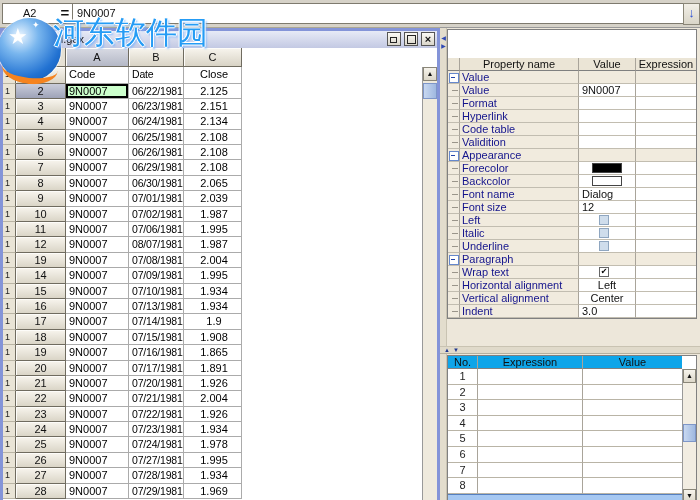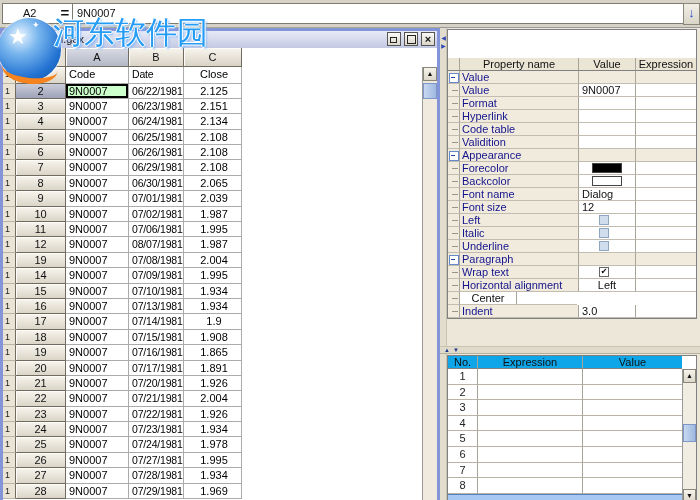--- a/index.html
+++ b/index.html
@@ -532,20 +532,21 @@
             <div class="tick"></div>
           </div>
           <div class="p-cell p-name">Horizontal alignment</div>
           <div class="p-cell p-val centered">Left</div>
           <div class="p-cell p-expr"></div>
         </div>
         <div class="p-row item">
           <div class="p-cell p-tree">
             <div class="tick"></div>
           </div>
+          <div class="p-cell p-name">Vertical alignment</div>
           <div class="p-cell p-val centered">Center</div>
           <div class="p-cell p-expr"></div>
         </div>
         <div class="p-row item">
           <div class="p-cell p-tree">
             <div class="tick"></div>
           </div>
           <div class="p-cell p-name">Indent</div>
           <div class="p-cell p-val">3.0</div>
           <div class="p-cell p-expr"></div>

